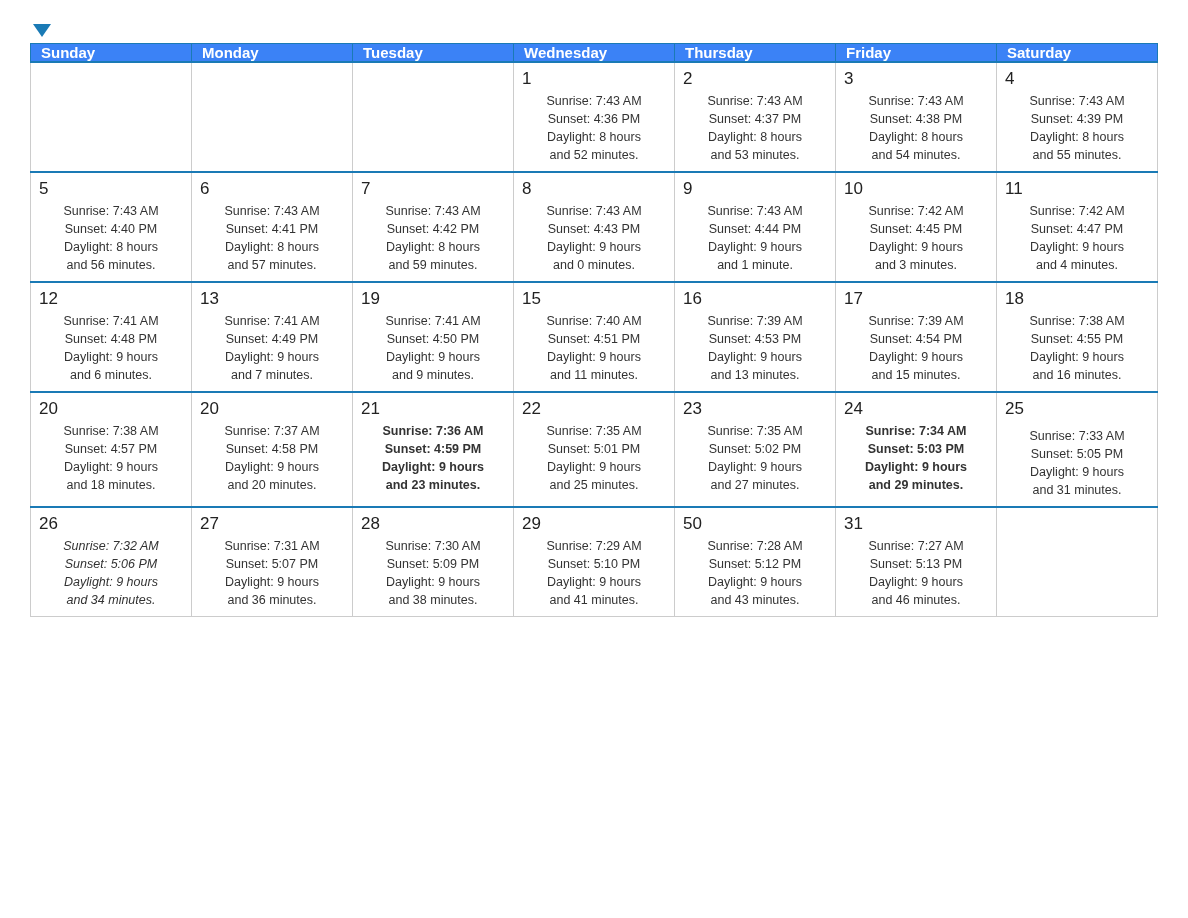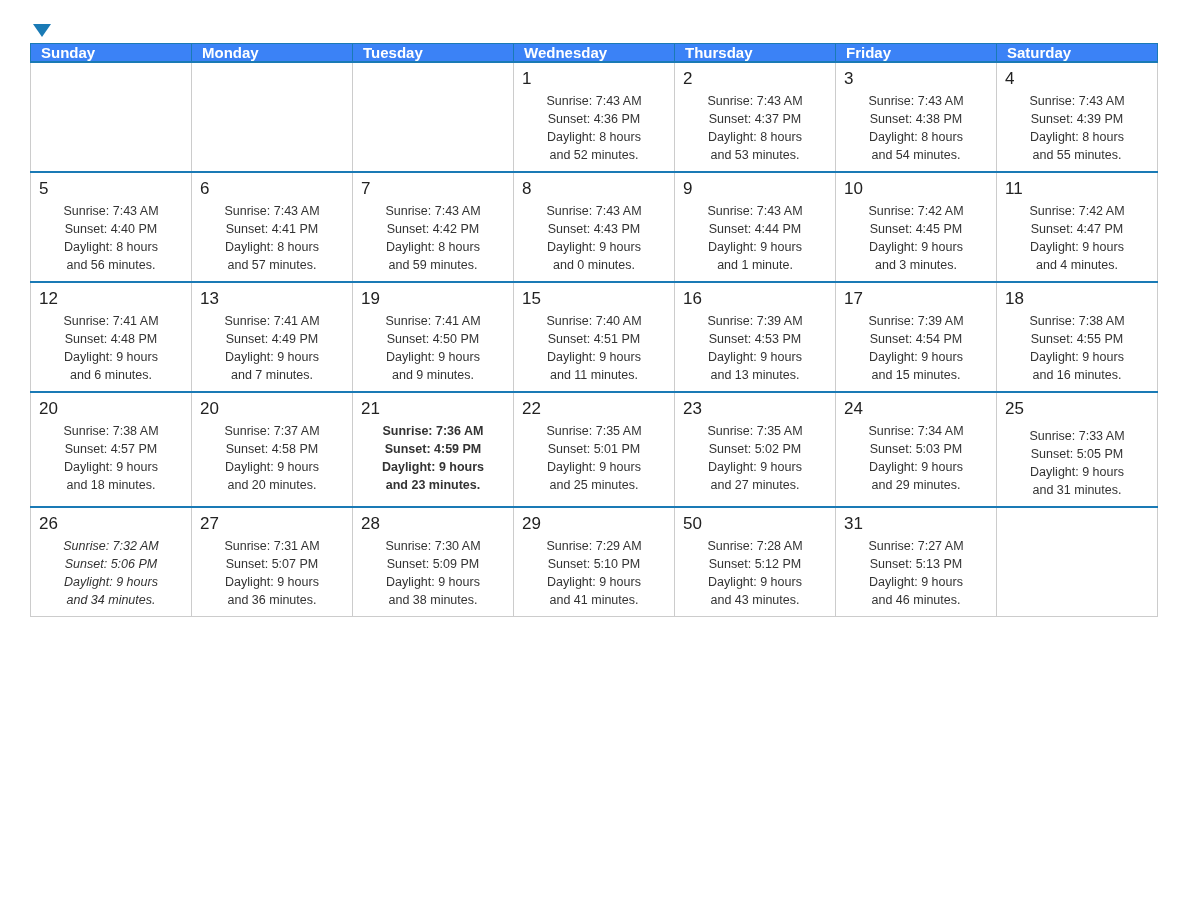--- a/index.html
+++ b/index.html
@@ -289,21 +289,21 @@
         </td>
         <td>
           <span class="day-number">23</span>
           <div class="day-info" style="white-space: pre-line;">Sunrise: 7:35 AM
 Sunset: 5:02 PM
 Daylight: 9 hours
 and 27 minutes.</div>
         </td>
         <td>
           <span class="day-number">24</span>
-          <div class="day-info" style="white-space: pre-line;">Sunrise: 7:34 AM
+          <div class="day-info" style="white-space: pre-line; font-weight: bold;">Sunrise: 7:34 AM
 Sunset: 5:03 PM
 Daylight: 9 hours
 and 29 minutes.</div>
         </td>
         <td>
           <span class="day-number">25</span>
           <div class="day-info" style="white-space: pre-line; margin-top: 8px;">Sunrise: 7:33 AM
 Sunset: 5:05 PM
 Daylight: 9 hours
 and 31 minutes.</div>

